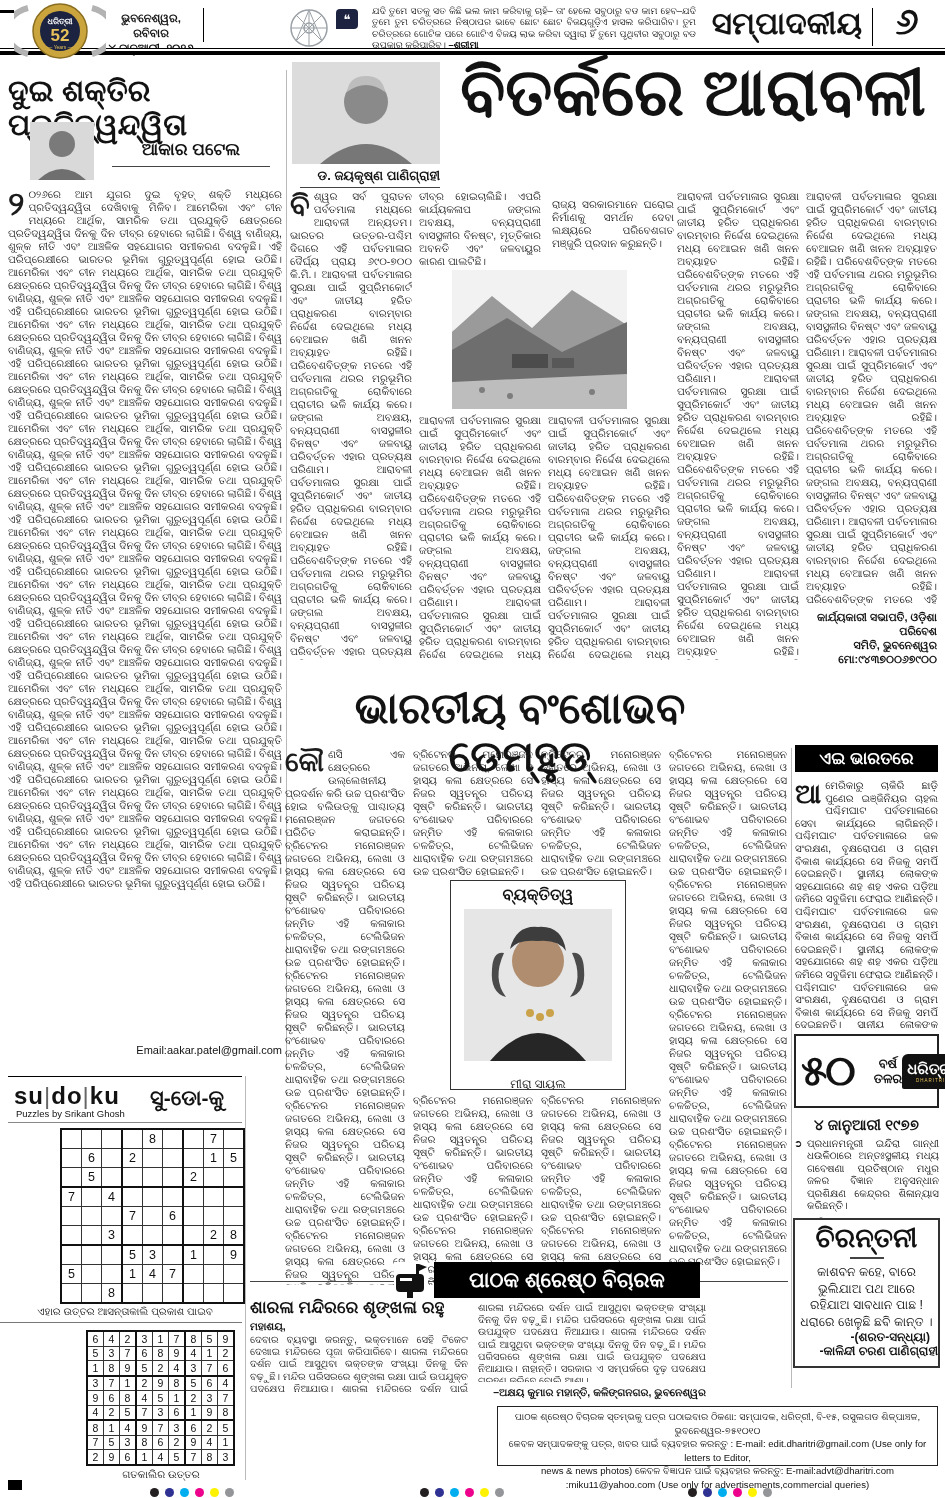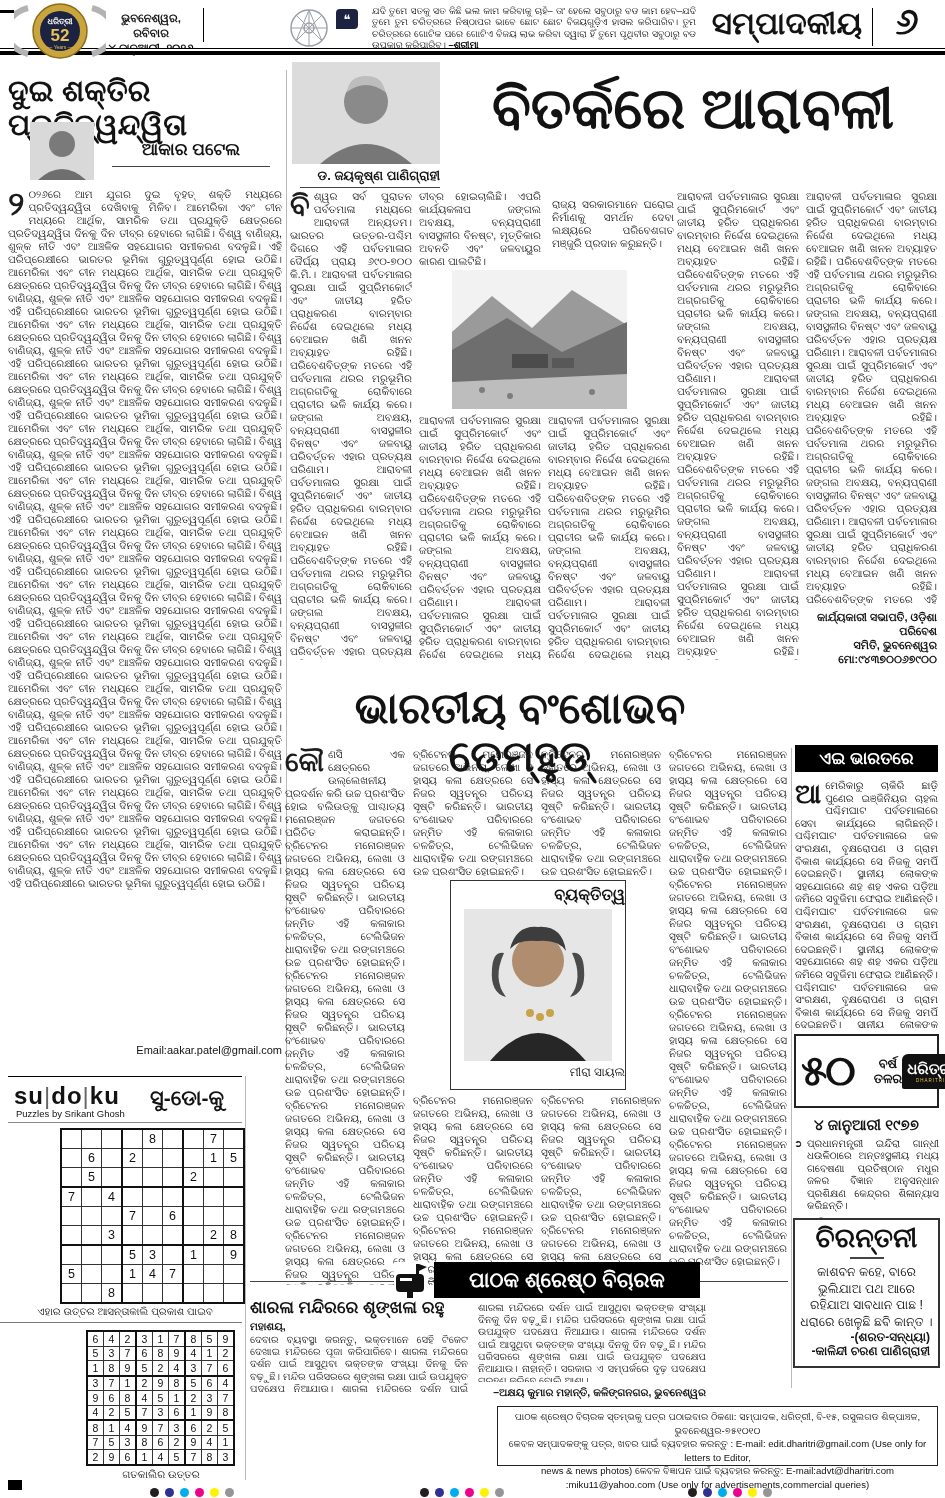--- a/index.html
+++ b/index.html
@@ -110,21 +110,21 @@
   <div class="abs photo-frame" style="left:292px;top:62px;width:148px;height:102px;">
     <svg width="148" height="102" viewBox="0 0 148 102">
         <rect width="148" height="102" fill="#dcdcdc"></rect>
         <circle cx="74" cy="40" r="22" fill="#8a8a8a"></circle>
         <path d="M28 102 Q74 62 120 102 Z" fill="#777"></path>
         <path d="M55 30 q19 -14 38 0 q-2 -16 -19 -16 q-17 0 -19 16z" fill="#bdbdbd"></path>
       </svg>
   </div>
   <div class="abs" style="left:300px;top:168px;width:140px;text-align:right;font-size:13px;font-weight:bold;border-bottom:1px solid #444;padding-bottom:3px;">ଡ. ଜୟକୃଷ୍ଣ ପାଣିଗ୍ରାହୀ</div>
 
-  <div class="abs" style="left:448px;top:62px;width:490px;text-align:center;font-size:57px;line-height:60px;font-weight:bold;margin-top:16px;">ବିତର୍କରେ ଆରାବଳୀ</div>
+  <div class="abs" style="left:448px;top:62px;width:490px;text-align:center;font-size:66px;line-height:60px;font-weight:bold;">ବିତର୍କରେ ଆରାବଳୀ</div>
 
   <p class="abs just bodytxt" style="left:290px;top:190px;width:122px;height:470px;margin:0;">
     <span class="dropcap" style="font-size:29px;line-height:26px;">ବି</span>
     <span>ଶ୍ୱର ସର୍ବ ପୁରାତନ ପର୍ବତମାଳା ମଧ୍ୟରେ ଆରାବଳୀ ଅନ୍ୟତମ। ଭାରତର ଉତ୍ତର-ପଶ୍ଚିମ ଦିଗରେ ଏହି ପର୍ବତମାଳାର ଦୈର୍ଘ୍ୟ ପ୍ରାୟ ୬୯୦-୭୦୦ କି.ମି.।</span>
     <span>ଆରାବଳୀ ପର୍ବତମାଳାର ସୁରକ୍ଷା ପାଇଁ ସୁପ୍ରିମକୋର୍ଟ ଏବଂ ଜାତୀୟ ହରିତ ପ୍ରାଧିକରଣ ବାରମ୍ବାର ନିର୍ଦ୍ଦେଶ ଦେଇଥିଲେ ମଧ୍ୟ ବେଆଇନ ଖଣି ଖନନ ଅବ୍ୟାହତ ରହିଛି। ପରିବେଶବିତ୍‌ଙ୍କ ମତରେ ଏହି ପର୍ବତମାଳା ଥରର ମରୁଭୂମିର ଅଗ୍ରଗତିକୁ ରୋକିବାରେ ପ୍ରାଚୀର ଭଳି କାର୍ଯ୍ୟ କରେ। ଜଙ୍ଗଲ ଅବକ୍ଷୟ, ବନ୍ୟପ୍ରାଣୀ ବାସସ୍ଥଳୀର ବିନଷ୍ଟ ଏବଂ ଜଳବାୟୁ ପରିବର୍ତ୍ତନ ଏହାର ପ୍ରତ୍ୟକ୍ଷ ପରିଣାମ। ଆରାବଳୀ ପର୍ବତମାଳାର ସୁରକ୍ଷା ପାଇଁ ସୁପ୍ରିମକୋର୍ଟ ଏବଂ ଜାତୀୟ ହରିତ ପ୍ରାଧିକରଣ ବାରମ୍ବାର ନିର୍ଦ୍ଦେଶ ଦେଇଥିଲେ ମଧ୍ୟ ବେଆଇନ ଖଣି ଖନନ ଅବ୍ୟାହତ ରହିଛି। ପରିବେଶବିତ୍‌ଙ୍କ ମତରେ ଏହି ପର୍ବତମାଳା ଥରର ମରୁଭୂମିର ଅଗ୍ରଗତିକୁ ରୋକିବାରେ ପ୍ରାଚୀର ଭଳି କାର୍ଯ୍ୟ କରେ। ଜଙ୍ଗଲ ଅବକ୍ଷୟ, ବନ୍ୟପ୍ରାଣୀ ବାସସ୍ଥଳୀର ବିନଷ୍ଟ ଏବଂ ଜଳବାୟୁ ପରିବର୍ତ୍ତନ ଏହାର ପ୍ରତ୍ୟକ୍ଷ ପରିଣାମ। ଆରାବଳୀ ପର୍ବତମାଳାର ସୁରକ୍ଷା ପାଇଁ ସୁପ୍ରିମକୋର୍ଟ ଏବଂ ଜାତୀୟ ହରିତ ପ୍ରାଧିକରଣ ବାରମ୍ବାର ନିର୍ଦ୍ଦେଶ ଦେଇଥିଲେ ମଧ୍ୟ ବେଆଇନ ଖଣି ଖନନ ଅବ୍ୟାହତ ରହିଛି। ପରିବେଶବିତ୍‌ଙ୍କ ମତରେ ଏହି ପର୍ବତମାଳା ଥରର ମରୁଭୂମିର ଅଗ୍ରଗତିକୁ ରୋକିବାରେ ପ୍ରାଚୀର ଭଳି କାର୍ଯ୍ୟ କରେ। ଜଙ୍ଗଲ ଅବକ୍ଷୟ, ବନ୍ୟପ୍ରାଣୀ ବାସସ୍ଥଳୀର ବିନଷ୍ଟ ଏବଂ ଜଳବାୟୁ ପରିବର୍ତ୍ତନ ଏହାର ପ୍ରତ୍ୟକ୍ଷ ପରିଣାମ। </span>
   </p>
   <p class="abs just bodytxt" style="left:419px;top:190px;width:122px;height:76px;margin:0;">
     <span>ତୀବ୍ର ହୋଇଚାଲିଛି। ଏପରି କାର୍ଯ୍ୟକଳାପ ଜଙ୍ଗଲ ଅବକ୍ଷୟ, ବନ୍ୟପ୍ରାଣୀ ବାସସ୍ଥଳୀର ବିନଷ୍ଟ, ମୃତ୍ତିକାର ଅବନତି ଏବଂ ଜଳବାୟୁର କାରଣ ପାଲଟିଛି।</span>
   </p>
   <p class="abs just bodytxt" style="left:544px;top:190px;width:122px;height:76px;margin:8px;">
@@ -160,36 +160,36 @@
   <div class="abs" style="left:288px;top:684px;width:464px;text-align:center;font-size:43px;line-height:48px;font-weight:bold;">ଭାରତୀୟ ବଂଶୋଭବ ଡେମ୍ହୁଡ୍</div>
 
   <p class="abs just bodytxt" style="left:285px;top:748px;width:120px;height:537px;margin:0;">
     <span class="dropcap" style="font-size:27px;line-height:25px;">କୌ</span>
     <span>ଣସି ଏକ କ୍ଷେତ୍ରରେ ଉଲ୍ଲେଖନୀୟ ପ୍ରଦର୍ଶନ କରି ଉଚ୍ଚ ପ୍ରଶଂସିତ ହୋଇ ବଲିଉଡ୍‌କୁ ପାଶ୍ଚାତ୍ୟ ମନୋରଞ୍ଜନ ଜଗତରେ ପରିଚିତ କରାଇଛନ୍ତି।</span>
     <span>ବ୍ରିଟେନର ମନୋରଞ୍ଜନ ଜଗତରେ ଅଭିନୟ, ଲେଖା ଓ ହାସ୍ୟ କଳା କ୍ଷେତ୍ରରେ ସେ ନିଜର ସ୍ୱତନ୍ତ୍ର ପରିଚୟ ସୃଷ୍ଟି କରିଛନ୍ତି। ଭାରତୀୟ ବଂଶୋଭବ ପରିବାରରେ ଜନ୍ମିତ ଏହି କଳାକାର ଚଳଚ୍ଚିତ୍ର, ଟେଲିଭିଜନ ଧାରାବାହିକ ତଥା ରଙ୍ଗମଞ୍ଚରେ ଉଚ୍ଚ ପ୍ରଶଂସିତ ହୋଇଛନ୍ତି। ବ୍ରିଟେନର ମନୋରଞ୍ଜନ ଜଗତରେ ଅଭିନୟ, ଲେଖା ଓ ହାସ୍ୟ କଳା କ୍ଷେତ୍ରରେ ସେ ନିଜର ସ୍ୱତନ୍ତ୍ର ପରିଚୟ ସୃଷ୍ଟି କରିଛନ୍ତି। ଭାରତୀୟ ବଂଶୋଭବ ପରିବାରରେ ଜନ୍ମିତ ଏହି କଳାକାର ଚଳଚ୍ଚିତ୍ର, ଟେଲିଭିଜନ ଧାରାବାହିକ ତଥା ରଙ୍ଗମଞ୍ଚରେ ଉଚ୍ଚ ପ୍ରଶଂସିତ ହୋଇଛନ୍ତି। ବ୍ରିଟେନର ମନୋରଞ୍ଜନ ଜଗତରେ ଅଭିନୟ, ଲେଖା ଓ ହାସ୍ୟ କଳା କ୍ଷେତ୍ରରେ ସେ ନିଜର ସ୍ୱତନ୍ତ୍ର ପରିଚୟ ସୃଷ୍ଟି କରିଛନ୍ତି। ଭାରତୀୟ ବଂଶୋଭବ ପରିବାରରେ ଜନ୍ମିତ ଏହି କଳାକାର ଚଳଚ୍ଚିତ୍ର, ଟେଲିଭିଜନ ଧାରାବାହିକ ତଥା ରଙ୍ଗମଞ୍ଚରେ ଉଚ୍ଚ ପ୍ରଶଂସିତ ହୋଇଛନ୍ତି। ବ୍ରିଟେନର ମନୋରଞ୍ଜନ ଜଗତରେ ଅଭିନୟ, ଲେଖା ଓ ହାସ୍ୟ କଳା କ୍ଷେତ୍ରରେ ସେ ନିଜର ସ୍ୱତନ୍ତ୍ର ପରିଚୟ ସୃଷ୍ଟି କରିଛନ୍ତି। ଭାରତୀୟ ବଂଶୋଭବ ପରିବାରରେ ଜନ୍ମିତ ଏହି କଳାକାର ଚଳଚ୍ଚିତ୍ର, ଟେଲିଭିଜନ ଧାରାବାହିକ ତଥା ରଙ୍ଗମଞ୍ଚରେ ଉଚ୍ଚ ପ୍ରଶଂସିତ ହୋଇଛନ୍ତି। </span>
   </p>
   <p class="abs just bodytxt" style="left:413px;top:748px;width:120px;height:128px;margin:0;"><span>ବ୍ରିଟେନର ମନୋରଞ୍ଜନ ଜଗତରେ ଅଭିନୟ, ଲେଖା ଓ ହାସ୍ୟ କଳା କ୍ଷେତ୍ରରେ ସେ ନିଜର ସ୍ୱତନ୍ତ୍ର ପରିଚୟ ସୃଷ୍ଟି କରିଛନ୍ତି। ଭାରତୀୟ ବଂଶୋଭବ ପରିବାରରେ ଜନ୍ମିତ ଏହି କଳାକାର ଚଳଚ୍ଚିତ୍ର, ଟେଲିଭିଜନ ଧାରାବାହିକ ତଥା ରଙ୍ଗମଞ୍ଚରେ ଉଚ୍ଚ ପ୍ରଶଂସିତ ହୋଇଛନ୍ତି। </span></p>
   <p class="abs just bodytxt" style="left:541px;top:748px;width:120px;height:128px;margin:0;"><span>ବ୍ରିଟେନର ମନୋରଞ୍ଜନ ଜଗତରେ ଅଭିନୟ, ଲେଖା ଓ ହାସ୍ୟ କଳା କ୍ଷେତ୍ରରେ ସେ ନିଜର ସ୍ୱତନ୍ତ୍ର ପରିଚୟ ସୃଷ୍ଟି କରିଛନ୍ତି। ଭାରତୀୟ ବଂଶୋଭବ ପରିବାରରେ ଜନ୍ମିତ ଏହି କଳାକାର ଚଳଚ୍ଚିତ୍ର, ଟେଲିଭିଜନ ଧାରାବାହିକ ତଥା ରଙ୍ଗମଞ୍ଚରେ ଉଚ୍ଚ ପ୍ରଶଂସିତ ହୋଇଛନ୍ତି। </span></p>
 
-  <div class="abs" style="left:450px;top:880px;width:174px;height:208px;border:1px solid #333;background:#fff;text-align:right;">
+  <div class="abs" style="left:450px;top:880px;width:174px;height:208px;border:1px solid #333;background:#fff;text-align:center;">
     <div style="font-size:16px;font-weight:bold;margin-top:5px;">ବ୍ୟକ୍ତିତ୍ୱ</div>
     <div style="margin:5px auto 0;width:148px;height:152px;" class="photo-frame">
       <svg width="148" height="152" viewBox="0 0 148 152">
         <rect width="148" height="152" fill="#e6e6e6"></rect>
         <path d="M40 44 q-12 26 2 44 q-16 -4 -14 -28 q1 -18 12 -16z" fill="#4a4a4a"></path>
         <path d="M108 44 q12 26 -2 44 q16 -4 14 -28 q-1 -18 -12 -16z" fill="#4a4a4a"></path>
         <circle cx="74" cy="52" r="26" fill="#b08d6e"></circle>
         <path d="M46 40 q6 -24 28 -22 q24 -2 28 24 q-8 -12 -28 -10 q-20 -2 -28 8z" fill="#3d3d3d"></path>
         <path d="M26 152 Q74 96 122 152 Z" fill="#262626"></path>
         <circle cx="66" cy="104" r="4" fill="#c9a24a"></circle>
           <circle cx="76" cy="108" r="4" fill="#c9a24a"></circle>
           <circle cx="86" cy="104" r="4" fill="#c9a24a"></circle>
       </svg>
     </div>
-    <div style="font-size:12px;margin-top:4px;">ମୀରା ସାୟଲ</div>
+    <div style="font-size:12px;margin-top:16px;">ମୀରା ସାୟଲ</div>
   </div>
 
   <p class="abs just bodytxt" style="left:413px;top:1094px;width:120px;height:191px;margin:0;"><span>ବ୍ରିଟେନର ମନୋରଞ୍ଜନ ଜଗତରେ ଅଭିନୟ, ଲେଖା ଓ ହାସ୍ୟ କଳା କ୍ଷେତ୍ରରେ ସେ ନିଜର ସ୍ୱତନ୍ତ୍ର ପରିଚୟ ସୃଷ୍ଟି କରିଛନ୍ତି। ଭାରତୀୟ ବଂଶୋଭବ ପରିବାରରେ ଜନ୍ମିତ ଏହି କଳାକାର ଚଳଚ୍ଚିତ୍ର, ଟେଲିଭିଜନ ଧାରାବାହିକ ତଥା ରଙ୍ଗମଞ୍ଚରେ ଉଚ୍ଚ ପ୍ରଶଂସିତ ହୋଇଛନ୍ତି। ବ୍ରିଟେନର ମନୋରଞ୍ଜନ ଜଗତରେ ଅଭିନୟ, ଲେଖା ଓ ହାସ୍ୟ କଳା କ୍ଷେତ୍ରରେ ସେ ନିଜର ସ୍ୱତନ୍ତ୍ର ପରିଚୟ ସୃଷ୍ଟି କରିଛନ୍ତି। ଭାରତୀୟ ବଂଶୋଭବ ପରିବାରରେ ଜନ୍ମିତ ଏହି କଳାକାର ଚଳଚ୍ଚିତ୍ର, ଟେଲିଭିଜନ ଧାରାବାହିକ ତଥା ରଙ୍ଗମଞ୍ଚରେ ଉଚ୍ଚ ପ୍ରଶଂସିତ ହୋଇଛନ୍ତି। </span></p>
   <p class="abs just bodytxt" style="left:541px;top:1094px;width:120px;height:191px;margin:0;"><span>ବ୍ରିଟେନର ମନୋରଞ୍ଜନ ଜଗତରେ ଅଭିନୟ, ଲେଖା ଓ ହାସ୍ୟ କଳା କ୍ଷେତ୍ରରେ ସେ ନିଜର ସ୍ୱତନ୍ତ୍ର ପରିଚୟ ସୃଷ୍ଟି କରିଛନ୍ତି। ଭାରତୀୟ ବଂଶୋଭବ ପରିବାରରେ ଜନ୍ମିତ ଏହି କଳାକାର ଚଳଚ୍ଚିତ୍ର, ଟେଲିଭିଜନ ଧାରାବାହିକ ତଥା ରଙ୍ଗମଞ୍ଚରେ ଉଚ୍ଚ ପ୍ରଶଂସିତ ହୋଇଛନ୍ତି। ବ୍ରିଟେନର ମନୋରଞ୍ଜନ ଜଗତରେ ଅଭିନୟ, ଲେଖା ଓ ହାସ୍ୟ କଳା କ୍ଷେତ୍ରରେ ସେ ନିଜର ସ୍ୱତନ୍ତ୍ର ପରିଚୟ ସୃଷ୍ଟି କରିଛନ୍ତି। ଭାରତୀୟ ବଂଶୋଭବ ପରିବାରରେ ଜନ୍ମିତ ଏହି କଳାକାର ଚଳଚ୍ଚିତ୍ର, ଟେଲିଭିଜନ ଧାରାବାହିକ ତଥା ରଙ୍ଗମଞ୍ଚରେ ଉଚ୍ଚ ପ୍ରଶଂସିତ ହୋଇଛନ୍ତି। </span></p>
   <p class="abs just bodytxt" style="left:669px;top:748px;width:118px;height:537px;margin:0;"><span>ବ୍ରିଟେନର ମନୋରଞ୍ଜନ ଜଗତରେ ଅଭିନୟ, ଲେଖା ଓ ହାସ୍ୟ କଳା କ୍ଷେତ୍ରରେ ସେ ନିଜର ସ୍ୱତନ୍ତ୍ର ପରିଚୟ ସୃଷ୍ଟି କରିଛନ୍ତି। ଭାରତୀୟ ବଂଶୋଭବ ପରିବାରରେ ଜନ୍ମିତ ଏହି କଳାକାର ଚଳଚ୍ଚିତ୍ର, ଟେଲିଭିଜନ ଧାରାବାହିକ ତଥା ରଙ୍ଗମଞ୍ଚରେ ଉଚ୍ଚ ପ୍ରଶଂସିତ ହୋଇଛନ୍ତି। ବ୍ରିଟେନର ମନୋରଞ୍ଜନ ଜଗତରେ ଅଭିନୟ, ଲେଖା ଓ ହାସ୍ୟ କଳା କ୍ଷେତ୍ରରେ ସେ ନିଜର ସ୍ୱତନ୍ତ୍ର ପରିଚୟ ସୃଷ୍ଟି କରିଛନ୍ତି। ଭାରତୀୟ ବଂଶୋଭବ ପରିବାରରେ ଜନ୍ମିତ ଏହି କଳାକାର ଚଳଚ୍ଚିତ୍ର, ଟେଲିଭିଜନ ଧାରାବାହିକ ତଥା ରଙ୍ଗମଞ୍ଚରେ ଉଚ୍ଚ ପ୍ରଶଂସିତ ହୋଇଛନ୍ତି। ବ୍ରିଟେନର ମନୋରଞ୍ଜନ ଜଗତରେ ଅଭିନୟ, ଲେଖା ଓ ହାସ୍ୟ କଳା କ୍ଷେତ୍ରରେ ସେ ନିଜର ସ୍ୱତନ୍ତ୍ର ପରିଚୟ ସୃଷ୍ଟି କରିଛନ୍ତି। ଭାରତୀୟ ବଂଶୋଭବ ପରିବାରରେ ଜନ୍ମିତ ଏହି କଳାକାର ଚଳଚ୍ଚିତ୍ର, ଟେଲିଭିଜନ ଧାରାବାହିକ ତଥା ରଙ୍ଗମଞ୍ଚରେ ଉଚ୍ଚ ପ୍ରଶଂସିତ ହୋଇଛନ୍ତି। ବ୍ରିଟେନର ମନୋରଞ୍ଜନ ଜଗତରେ ଅଭିନୟ, ଲେଖା ଓ ହାସ୍ୟ କଳା କ୍ଷେତ୍ରରେ ସେ ନିଜର ସ୍ୱତନ୍ତ୍ର ପରିଚୟ ସୃଷ୍ଟି କରିଛନ୍ତି। ଭାରତୀୟ ବଂଶୋଭବ ପରିବାରରେ ଜନ୍ମିତ ଏହି କଳାକାର ଚଳଚ୍ଚିତ୍ର, ଟେଲିଭିଜନ ଧାରାବାହିକ ତଥା ରଙ୍ଗମଞ୍ଚରେ ଉଚ୍ଚ ପ୍ରଶଂସିତ ହୋଇଛନ୍ତି। </span></p>
 
   <div class="abs vrule" style="left:791px;top:748px;height:640px;"></div>
 
   <div class="abs banner" style="left:795px;top:745px;width:143px;height:27px;font-size:17px;line-height:27px;">ଏଇ ଭାରତରେ</div>
   <p class="abs just" style="left:795px;top:780px;width:143px;height:248px;margin:0;font-size:10.3px;line-height:12.6px;">
@@ -218,21 +218,21 @@
   <div class="abs" style="left:793px;top:1218px;width:147px;height:150px;border:2px solid #333;background:#fff;box-sizing:border-box;">
     <div style="text-align:center;font-size:27px;font-weight:bold;margin-top:3px;">ଚିରନ୍ତନୀ</div>
     <div style="width:34px;height:2px;background:#444;margin:3px auto 5px;"></div>
     <div>
         <div class="poem-line">କାଶବନ କହେ, ବାରେ</div>
         <div class="poem-line">ଭୁଲିଯାଅ ପଥ ଆରେ</div>
         <div class="poem-line">ରହିଯାଅ ସାବଧାନ ପାଛ !</div>
         <div class="poem-line">ଧରାରେ ଖେଳୁଛି ଛବି କାନ୍ତ ।</div>
       </div>
     <div style="text-align:right;font-weight:bold;font-size:12px;padding-right:8px;">-(ଶରତ-ସନ୍ଧ୍ୟା)</div>
-    <div style="text-align:right;font-weight:bold;font-size:12px;padding-right:8px;">-କାଳିନ୍ଦୀ ଚରଣ ପାଣିଗ୍ରାହୀ</div>
+    <div style="text-align:right;font-weight:bold;font-size:12px;">-କାଳିନ୍ଦୀ ଚରଣ ପାଣିଗ୍ରାହୀ</div>
   </div>
 
   <div class="abs hrule" style="left:8px;top:1076px;width:234px;background:#000;"></div>
   <div class="abs" style="left:14px;top:1082px;font-size:24px;font-weight:bold;letter-spacing:1px;">
     <span>su</span><span style="font-weight:normal;color:#666;">|</span><span>do</span><span style="font-weight:normal;color:#666;">|</span><span>ku</span>
   </div>
   <div class="abs" style="left:16px;top:1108px;font-size:9.5px;">Puzzles by Srikant Ghosh</div>
   <div class="abs" style="left:150px;top:1086px;font-size:21px;font-weight:bold;">ସୁ-ଡୋ-କୁ</div>
   <div class="abs hrule" style="left:8px;top:1122px;width:234px;background:#888;"></div>
 

